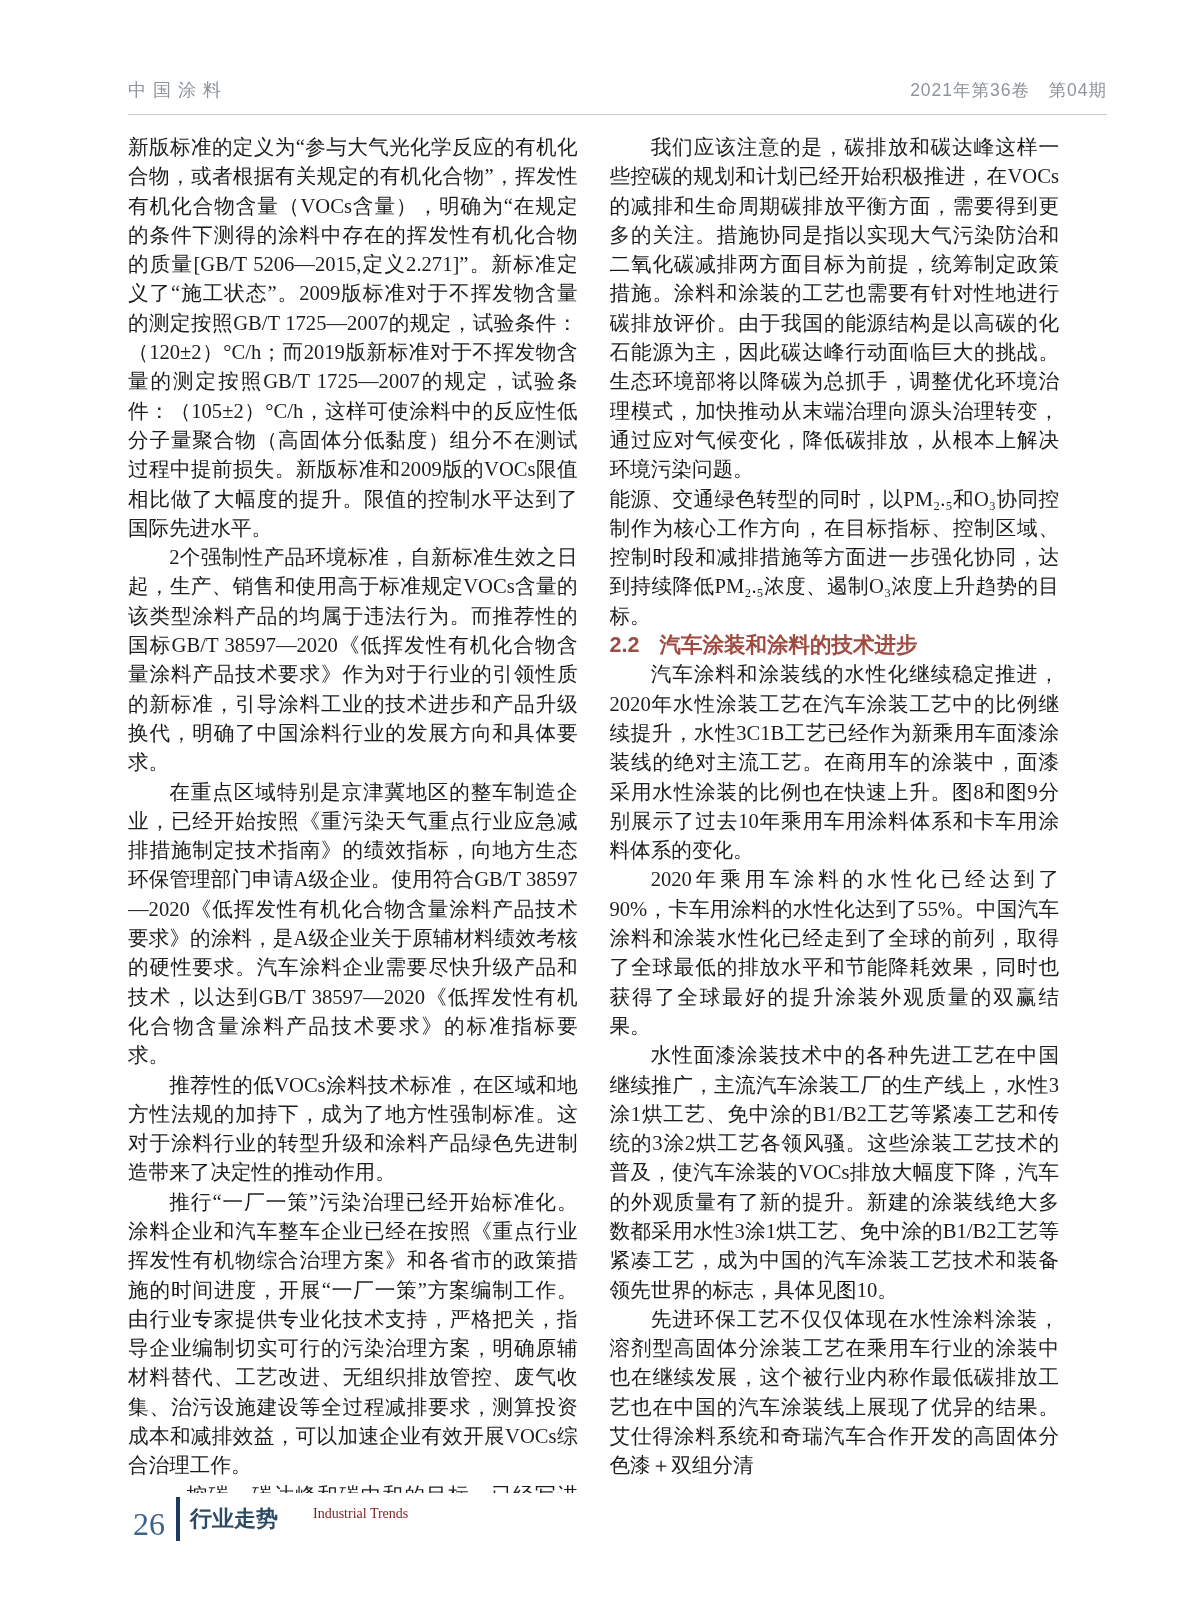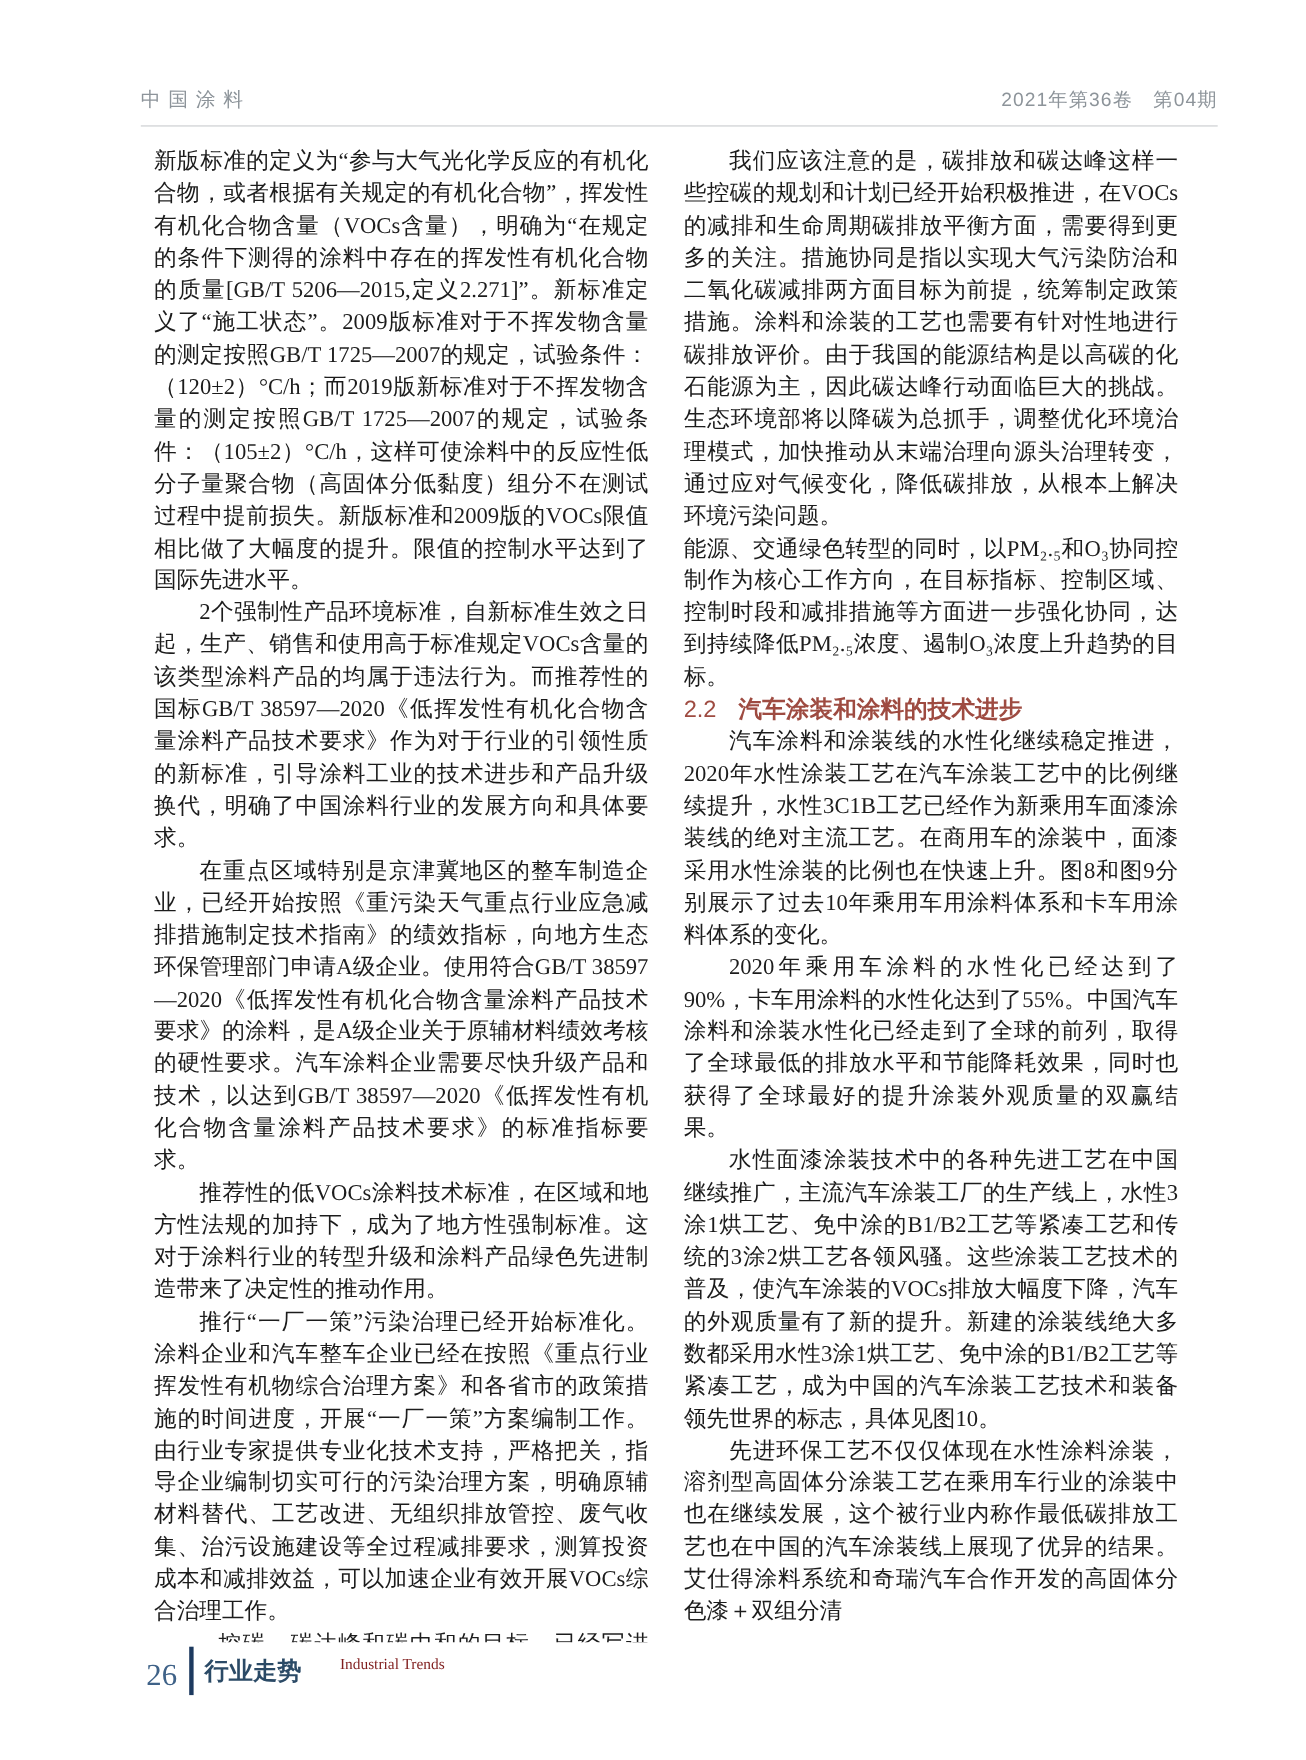--- a/index.html
+++ b/index.html
@@ -35,21 +35,21 @@
   .issue-info{
     font-size:17.5px;letter-spacing:1px;
     font-family:"Liberation Sans","DejaVu Sans",sans-serif;
   }
   .head-rule{
     position:absolute;left:128px;right:128px;top:114px;
     height:1px;background:var(--rule-gray);
   }
   
   .content{
-    position:absolute;left:140px;top:133px;
+    position:absolute;left:128px;top:133px;
     width:931px;height:1360px;
     display:flex;gap:32px;
     overflow:hidden;
   }
   .column{
     width:455px;height:100%;
     font-size:20.6px;line-height:29.3px;
     text-align:justify;
     overflow:hidden;
   }
@@ -68,29 +68,29 @@
     font-size:20px;
   }
   .h3-text{flex:1 1 auto;}
   
   .heading2{
     display:flex;align-items:baseline;
     font-family:"Liberation Sans","DejaVu Sans",sans-serif;
     color:var(--heading-red);
     font-size:21.5px;
   }
-  .h2-num{flex:0 0 auto;margin-right:20px;font-weight:400;}
+  .h2-num{flex:0 0 auto;margin-right:20px;font-weight:700;}
   .h2-text{flex:1 1 auto;font-weight:700;}
   
   .footer{
     position:absolute;left:133px;top:1497px;
     display:flex;align-items:center;
   }
   .page-number{
-    font-size:28px;color:var(--footer-blue);
+    font-size:32px;color:var(--footer-blue);
     font-family:"Liberation Serif","DejaVu Serif",serif;
     margin-right:11px;line-height:1;
     padding-top:10px;
   }
   .footer-bar{
     width:4px;height:44px;background:var(--footer-bar);
     margin-right:10px;
   }
   .footer-labels{display:flex;flex-direction:row;justify-content:center;}
   .footer-cn{

